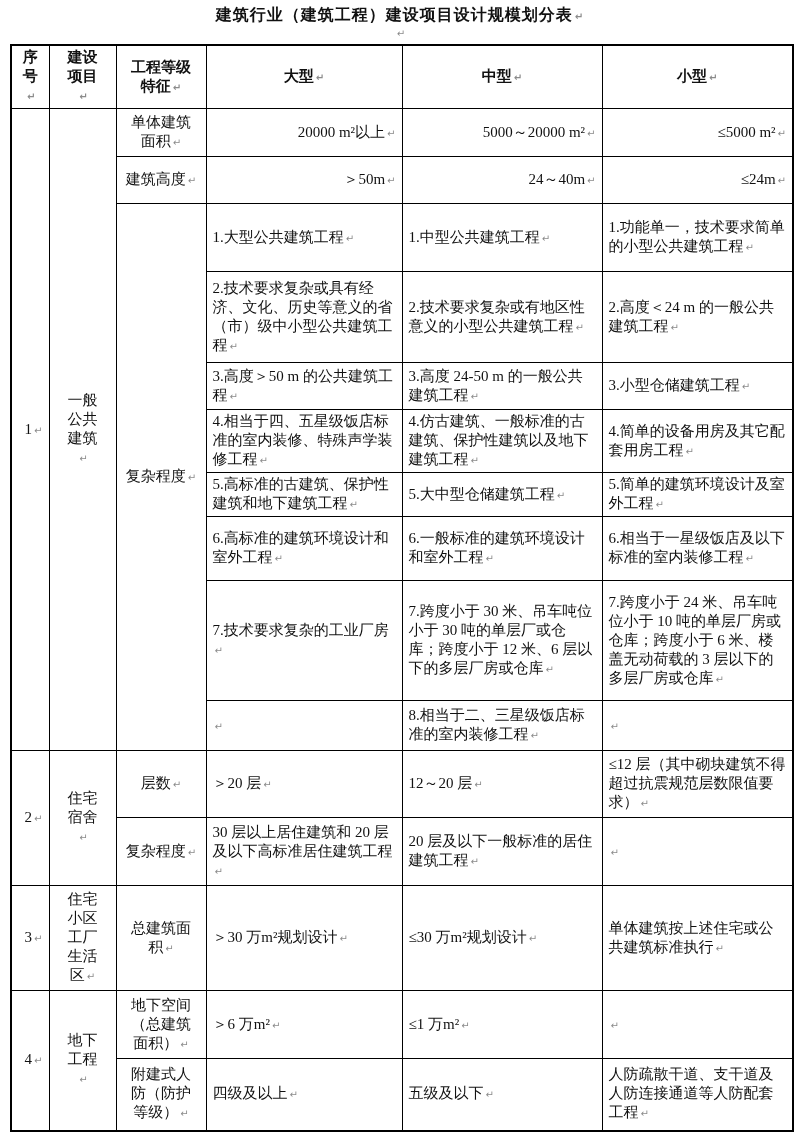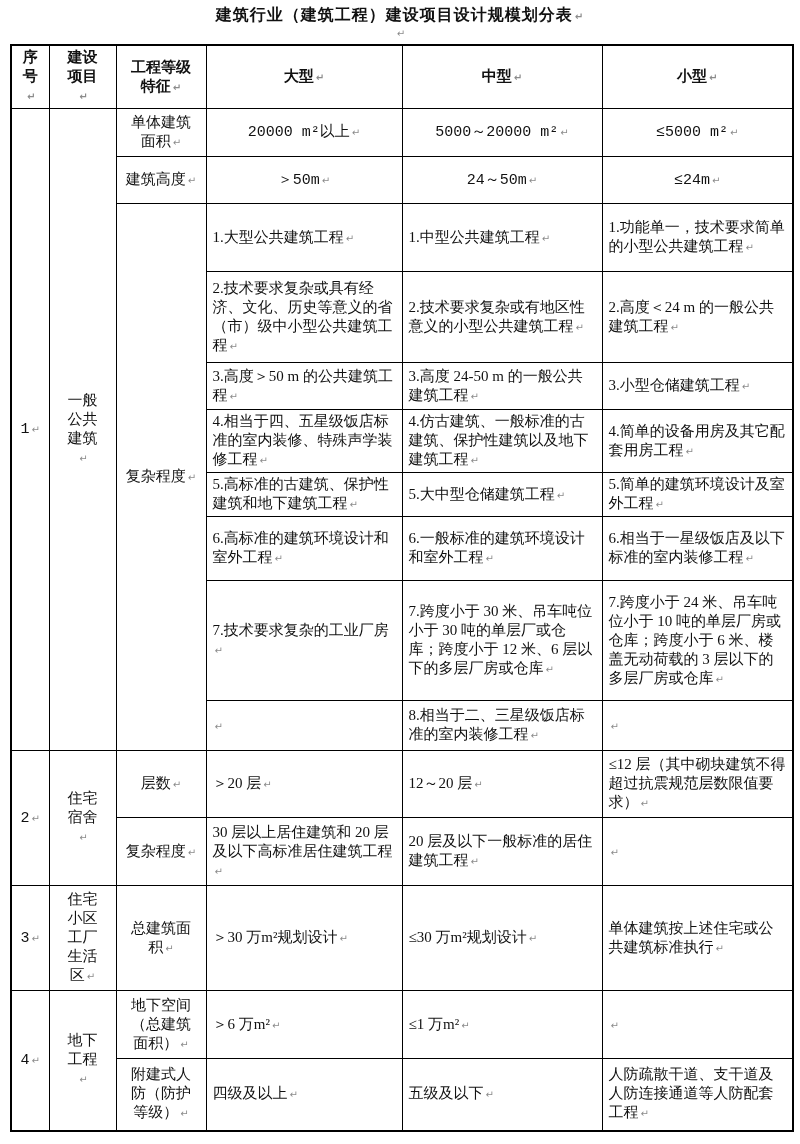--- a/index.html
+++ b/index.html
@@ -41,21 +41,21 @@
   td{
     border:1px solid #000;
     font-size:15px;
     line-height:19px;
     padding:2px 6px;
     vertical-align:middle;
     word-break:break-all;
     overflow:hidden;
   }
   .hd{font-weight:bold;text-align:center;}
-  .c{text-align:center;font-family:Liberation Mono, monospace;}
+  .c{text-align:right;}
   .l{text-align:left;}
   .proj{text-align:center;padding:2px 13px;margin-top:24px;}
   .feat{text-align:center;padding:2px 9px;}
 </style>
 </head>
 <body>
 
 <div class="title">
   <span class="pm">建筑行业（建筑工程）建设项目设计规模划分表</span>
 </div>
@@ -85,21 +85,21 @@
     <td class="c pm" rowspan="10">1</td>
     <td class="proj pm" rowspan="10">一般公共建筑</td>
     <td class="feat pm">单体建筑面积</td>
     <td class="c pm">20000 m²以上</td>
     <td class="c pm">5000～20000 m²</td>
     <td class="c pm">≤5000 m²</td>
   </tr>
   <tr style="height:47px">
     <td class="feat pm">建筑高度</td>
     <td class="c pm">＞50m</td>
-    <td class="c pm">24～50m</td>
+    <td class="c pm">24～40m</td>
     <td class="c pm">≤24m</td>
   </tr>
   <tr style="height:68px">
     <td class="feat pm" rowspan="8">复杂程度</td>
     <td class="l pm">1.大型公共建筑工程</td>
     <td class="l pm">1.中型公共建筑工程</td>
     <td class="l pm">1.功能单一，技术要求简单的小型公共建筑工程</td>
   </tr>
   <tr style="height:91px">
     <td class="l pm">2.技术要求复杂或具有经济、文化、历史等意义的省（市）级中小型公共建筑工程</td>

